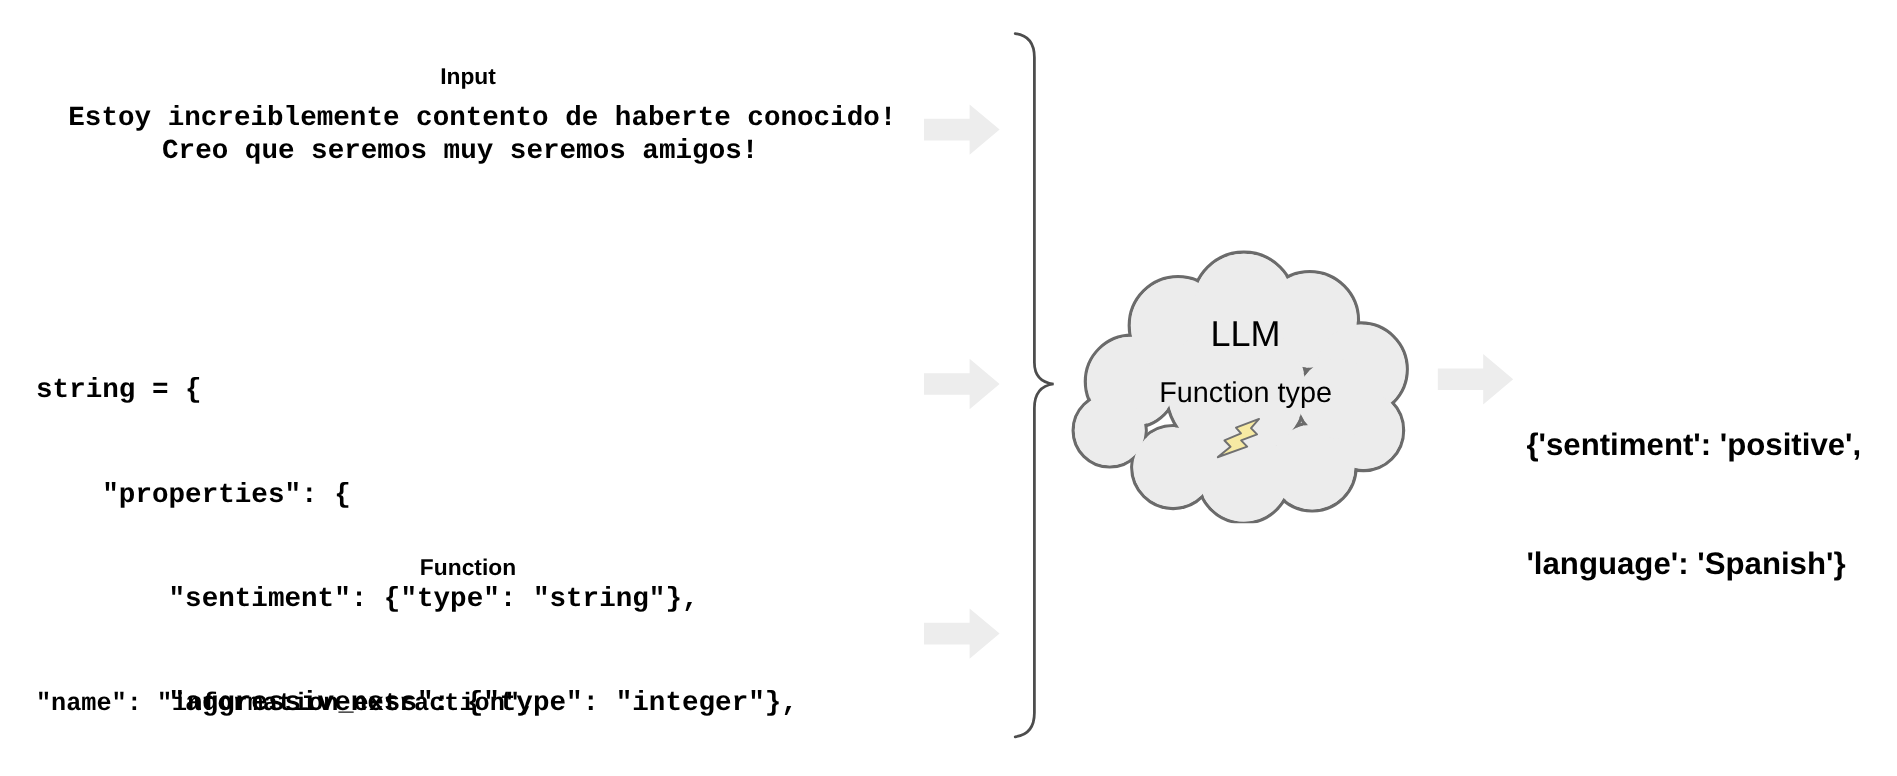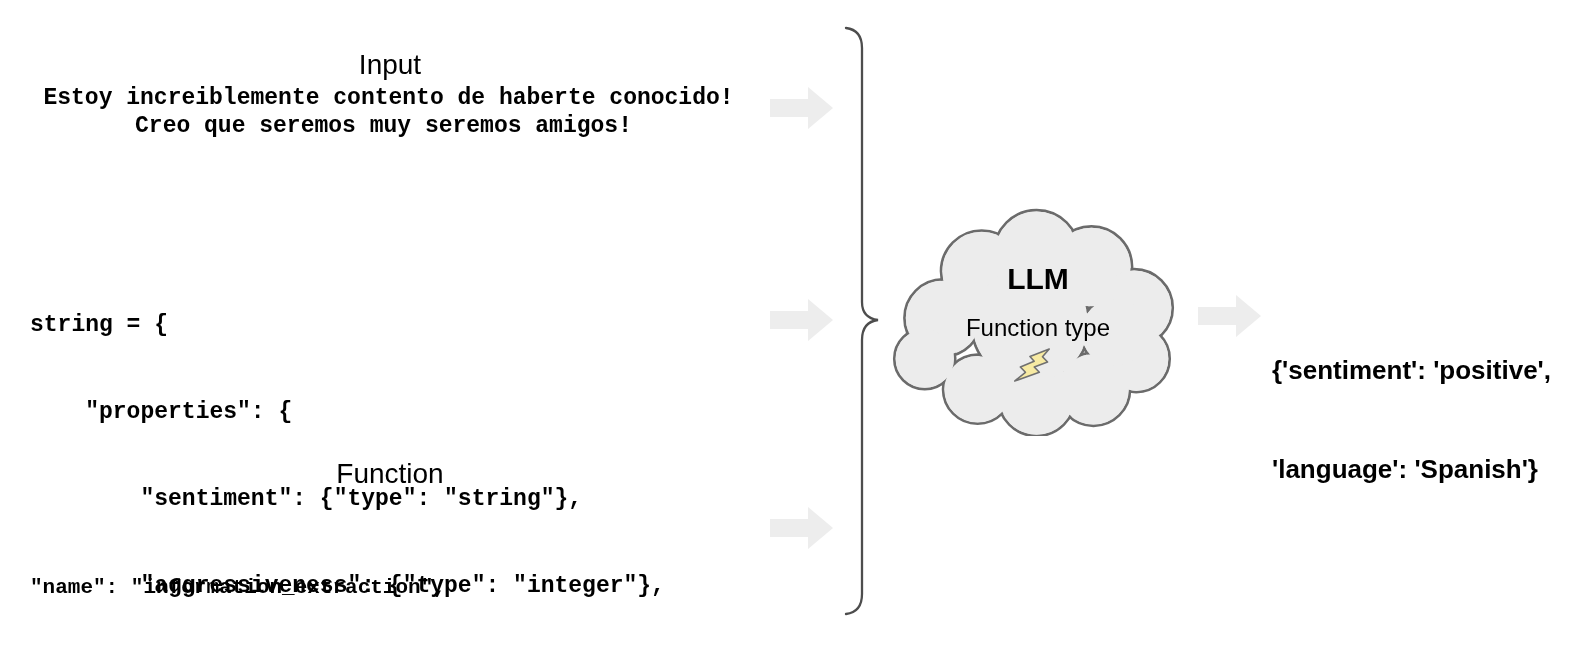--- a/index.html
+++ b/index.html
@@ -2,40 +2,40 @@
 <html style="--arrow-fill: #ededed; --cloud-fill: #ececec; --cloud-stroke: #6b6b6b; --brace-stroke: #4d4d4d; --bolt-fill: #f7eaa3; --bolt-stroke: #707070; --text: #000000;"><head>
 <meta charset="utf-8">
 <style>
   html,body{margin:0;padding:0;background:#ffffff;}
   .canvas{
     position:relative;width:1581px;height:647px;background:#fff;overflow:hidden;
     font-family:"Liberation Sans",sans-serif;color:var(--text,#000);
   }
   .abs{position:absolute;}
   .section-title{
-    font-weight:normal;font-size:28px;line-height:30px;text-align:center;
+    font-weight:bold;font-size:19px;line-height:30px;text-align:center;
     width:740px;left:20px;
   }
   .mono{
     font-family:"Liberation Mono",monospace;font-weight:bold;
     white-space:pre;color:#000;
   }
   .input-lines{font-size:23px;line-height:28px;top:84px;left:20px;width:727px;}
-  .input-line1{text-align:center;padding-left:10px;}
+  .input-line1{text-align:right;padding-left:10px;}
   .input-line2{text-align:center;}
   .schema-code{font-size:23px;line-height:29px;top:253px;left:30px;}
   .function-code{font-size:21px;line-height:38px;top:493px;left:30px;}
   .arrow-icon{width:64px;height:44px;display:block;}
   .arrow-icon polygon{fill:var(--arrow-fill,#ededed);}
   .brace-svg{left:836px;top:18px;width:60px;height:610px;}
   .brace-svg path{stroke:var(--brace-stroke,#4d4d4d);stroke-width:2.3;fill:none;stroke-linecap:round;}
   .cloud-svg{left:878px;top:204px;width:310px;height:232px;}
   .cloud-stroke circle{fill:var(--cloud-fill,#ececec);stroke:var(--cloud-stroke,#6b6b6b);stroke-width:2.6;}
   .cloud-fill circle{fill:var(--cloud-fill,#ececec);stroke:none;}
-  .llm-title{left:933px;top:262px;width:210px;text-align:center;font-size:30px;font-weight:bold;}
+  .llm-title{left:933px;top:262px;width:210px;text-align:center;font-size:30px;font-weight:normal;}
   .llm-subtitle{left:933px;top:314px;width:210px;text-align:center;font-size:24px;font-weight:normal;}
   .bolt-svg{left:1014px;top:344px;width:44px;height:48px;}
   .bolt-svg path{fill:var(--bolt-fill,#f7eaa3);stroke:var(--bolt-stroke,#707070);stroke-width:1.6;stroke-linejoin:round;}
   .output-text{
     left:1272px;top:288px;width:300px;
     font-size:26px;line-height:33px;font-weight:bold;white-space:pre;
   }
 </style>
 </head>
 <body>

